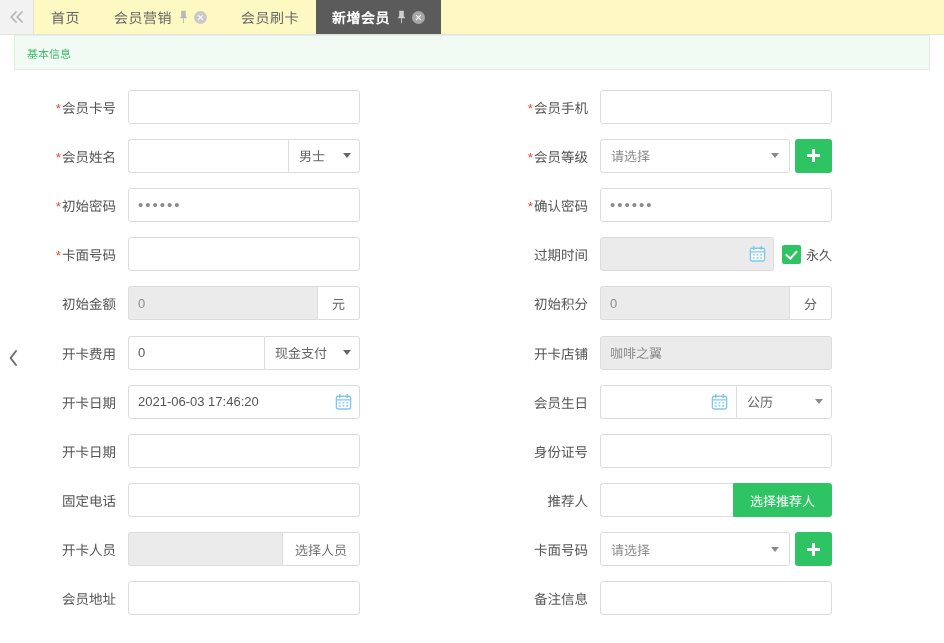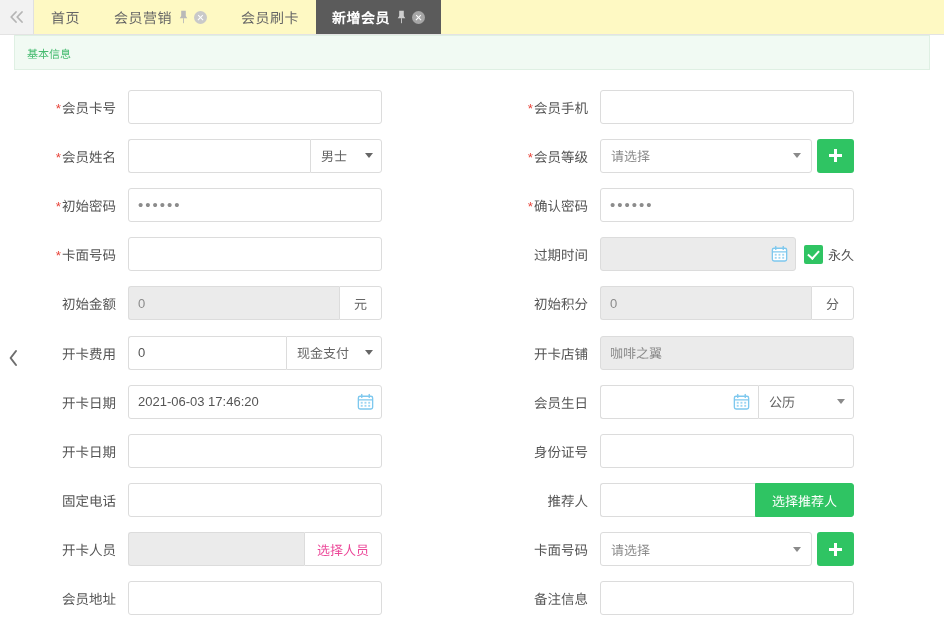--- a/index.html
+++ b/index.html
@@ -100,21 +100,21 @@
     width: 128px;
     text-align: right;
     padding-right: 12px;
     font-size: 13.5px;
     color: #555555;
     white-space: nowrap;
     flex: none;
   }
   .label .req { color: #e8443a; margin-right: 1px; }
 
-  .control { position: relative; width: 254px; flex: none; display: flex; }
+  .control { position: relative; width: 232px; flex: none; display: flex; }
 
   
   .inp {
     height: 34px;
     border: 1px solid #dcdcdc;
     border-radius: 3px;
     background: #ffffff;
     font-size: 13px;
     color: #555555;
     padding: 0 9px;
@@ -139,21 +139,21 @@
     font-size: 13px;
     color: #666666;
     display: flex; align-items: center; justify-content: center;
     flex: none;
     white-space: nowrap;
   }
   .addon.unit { width: 43px; color: #666; }
   .addon.sel  { width: 72px; justify-content: space-between; padding: 0 8px 0 10px; cursor: pointer; }
   .addon.sel.wide { width: 96px; }
   .addon.btn-text {
-    width: 78px; color: #ec4899; cursor: pointer;
+    width: 78px; color: #737373; cursor: pointer;
   }
   .addon.btn-solid {
     width: 99px; background: #2fc463; border-color: #2fc463; color: #ffffff; cursor: pointer;
   }
   .caret {
     width: 0; height: 0;
     border-left: 4.5px solid transparent;
     border-right: 4.5px solid transparent;
     border-top: 5px solid #666666;
     display: block;

